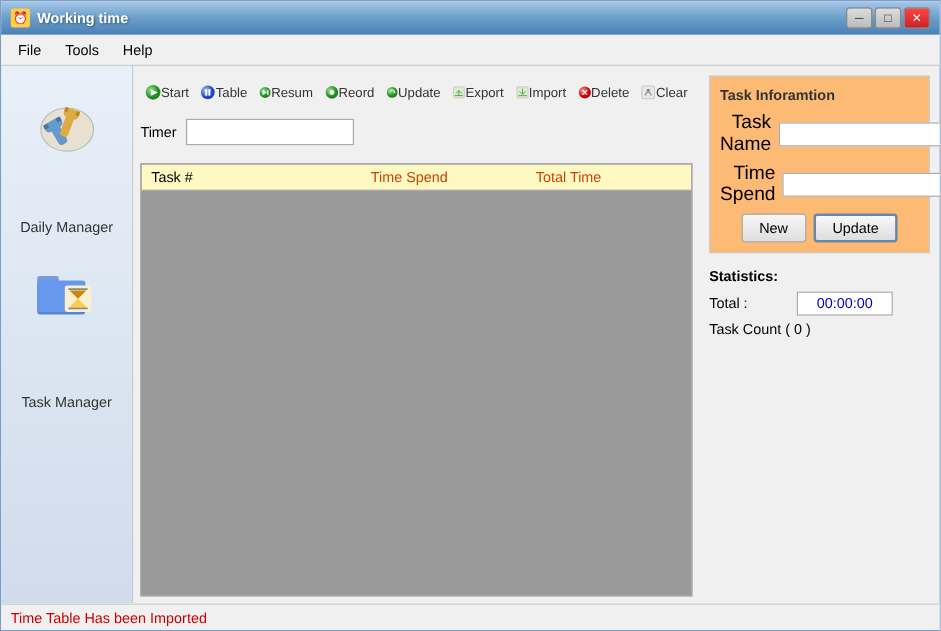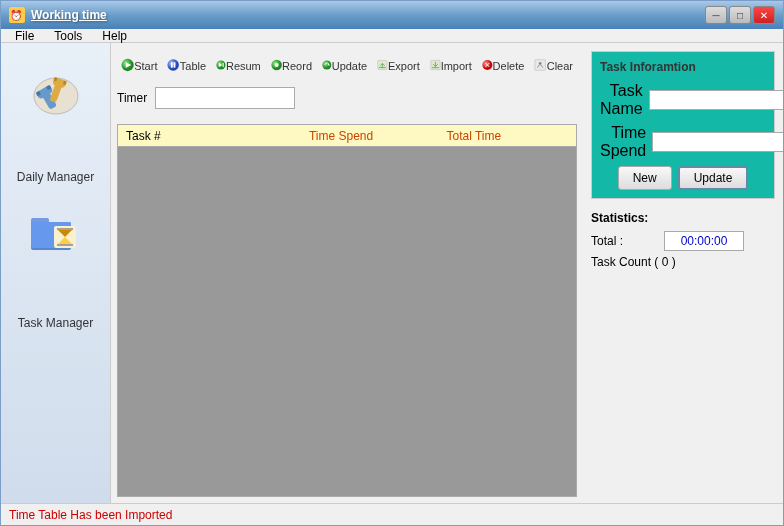--- a/index.html
+++ b/index.html
@@ -42,21 +42,20 @@
       justify-content: center;
       font-size: 10px;
     }
 
     .title-bar-text {
       color: white;
       font-size: 12px;
       font-weight: bold;
       text-shadow: 1px 1px 2px rgba(0,0,0,0.4);
       flex: 1;
-      text-decoration: underline;
     }
 
     .title-bar-controls {
       display: flex;
       gap: 2px;
     }
 
     .title-btn {
       width: 22px;
       height: 18px;
@@ -72,21 +71,21 @@
     }
 
     .title-btn.close-btn {
       background: linear-gradient(to bottom, #f44, #c22);
       color: white;
     }
 
     
     .menu-bar {
       background: #f0f0f0;
-      height: 14px;
+      height: 26px;
       display: flex;
       align-items: center;
       padding: 0 4px;
       border-bottom: 1px solid #ccc;
       flex-shrink: 0;
     }
 
     .menu-item {
       padding: 2px 10px;
       cursor: pointer;
@@ -225,21 +224,21 @@
       padding: 8px;
       display: flex;
       flex-direction: column;
       gap: 8px;
       flex-shrink: 0;
     }
 
     .task-info-section {
       border: 1px solid #ccc;
       padding: 8px;
-      background: #14b8a6;
+      background: #fdba74;
     }
 
     .section-title {
       font-size: 12px;
       font-weight: bold;
       margin-bottom: 8px;
       color: #333;
     }
 
     .field-row {

